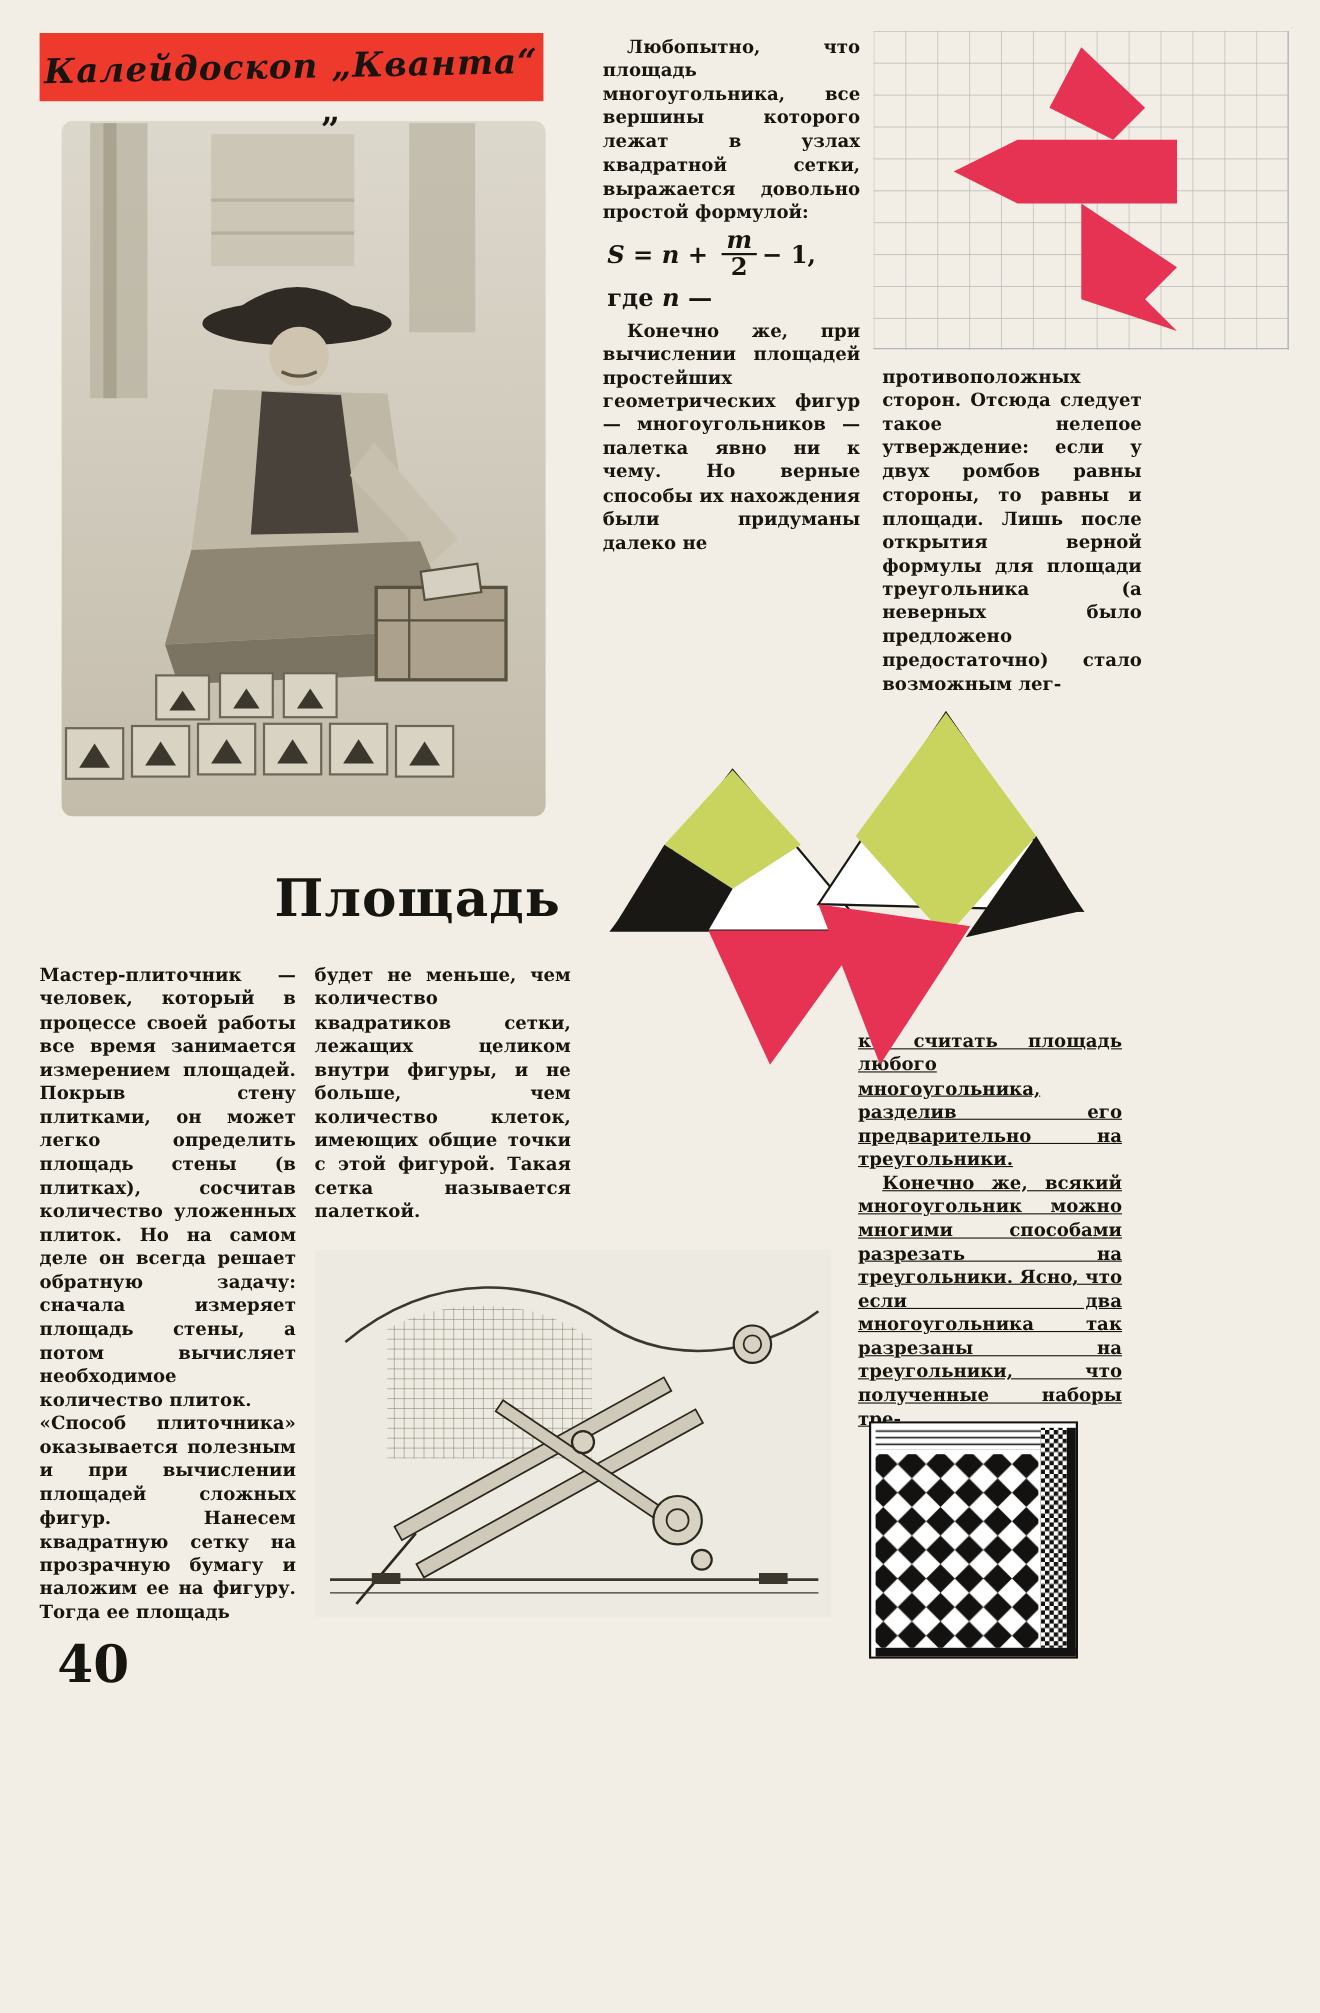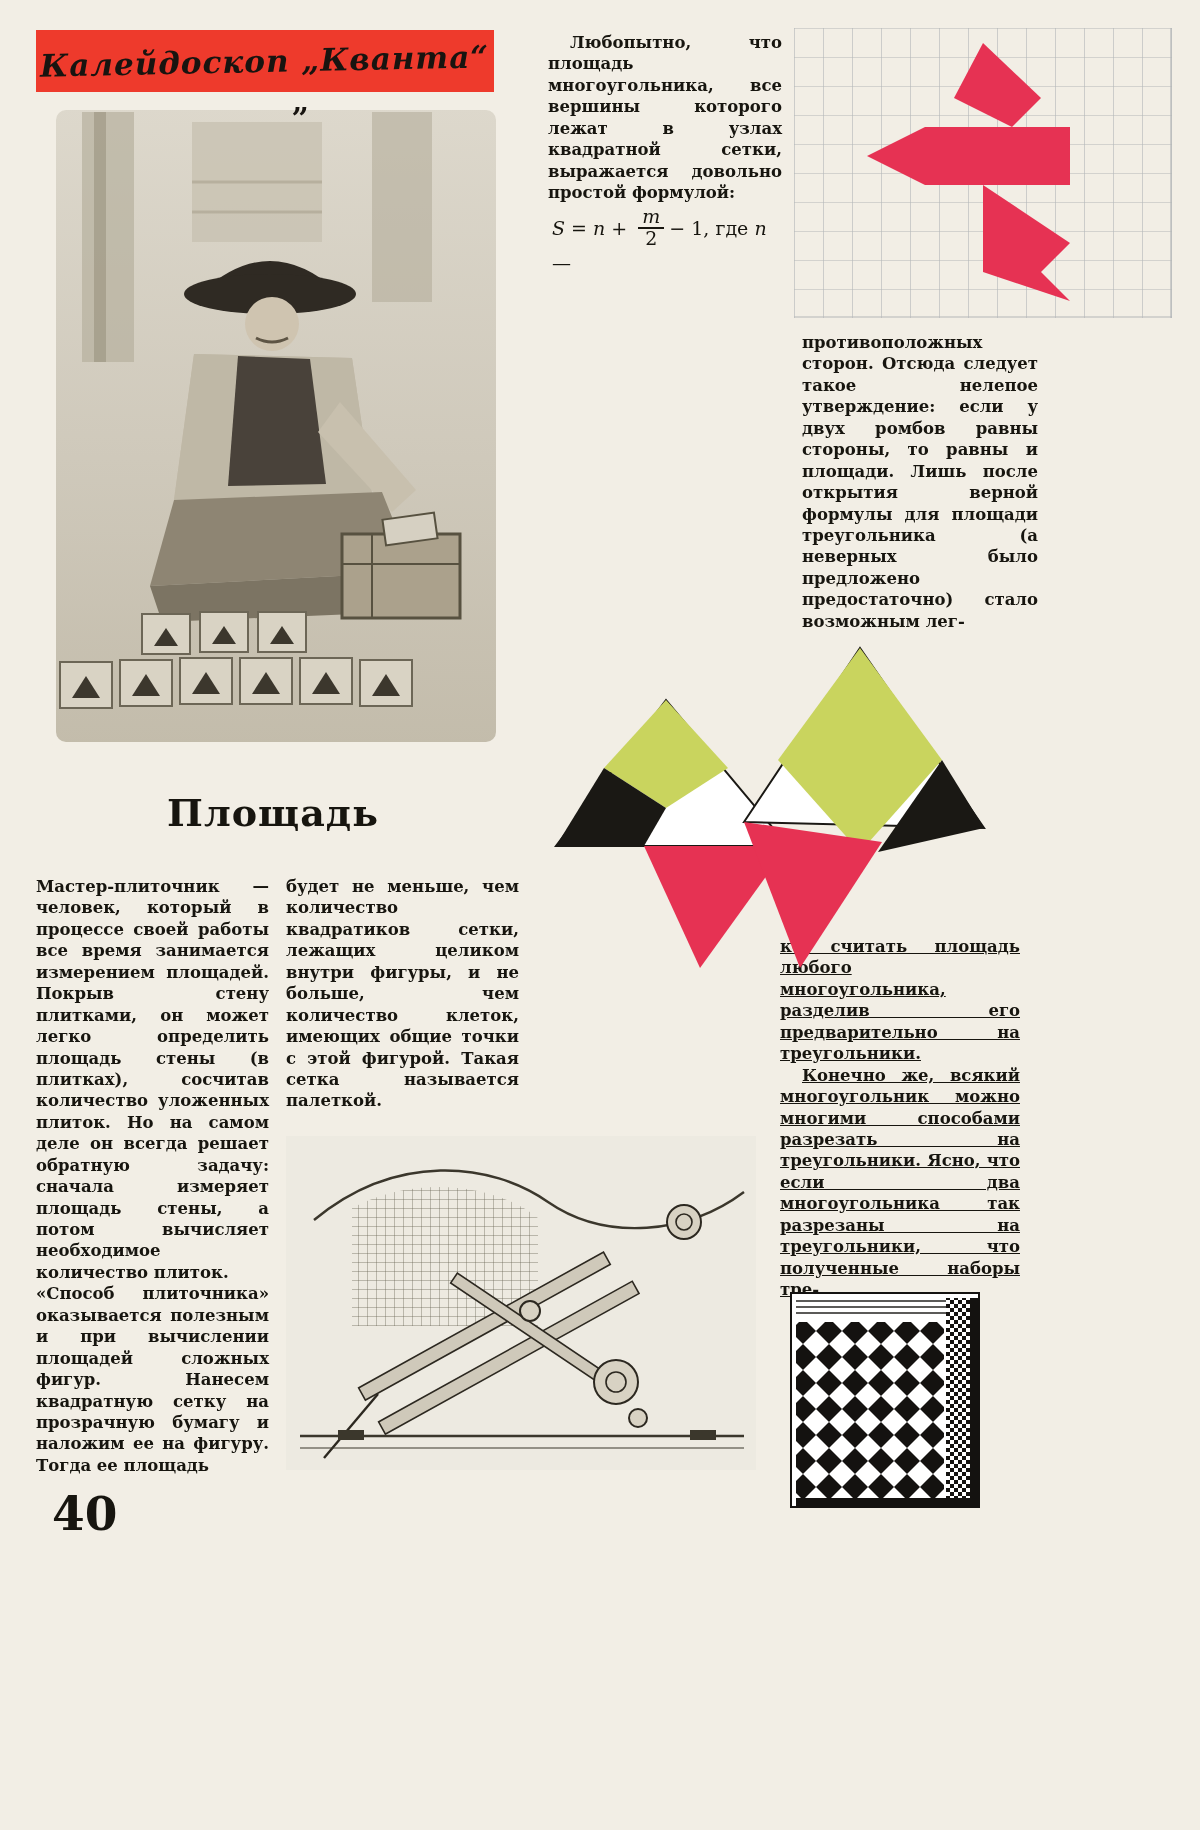--- a/index.html
+++ b/index.html
@@ -44,36 +44,36 @@
   .col p.indent{text-indent:22px;}
   .col-pick{left:548px;top:32px;width:234px;}
   .col-right-top{left:802px;top:332px;width:236px;}
   .col-tiler{left:36px;top:876px;width:233px;}
   .col-palette{left:286px;top:876px;width:233px;}
   .col-babylon{left:528px;top:984px;width:233px;}
   .col-triangles{left:780px;top:936px;width:240px;text-decoration:underline;}
   
   .formula{
     margin:5px 0 4px;padding-left:4px;
-    font-size:19px;font-weight:400;
+    font-size:22px;font-weight:700;
     text-align:left;
   }
   .f-it{font-style:italic;}
   .frac{
     display:inline-block;vertical-align:middle;
     text-align:center;margin:0 5px;line-height:1;
     position:relative;top:-2px;
   }
   .frac .num{display:block;border-bottom:2px solid #17150f;padding:0 4px 1px;line-height:1.02;}
   .frac .den{display:block;line-height:1.05;}
   
   .heading{
     position:absolute;left:36px;top:790px;width:474px;
-    text-align:center;
-    font-size:38px;font-weight:bold;letter-spacing:1px;
+    text-align:right;
+    font-size:47px;font-weight:bold;letter-spacing:1px;
     z-index:1;
   }
   
   .fig{position:absolute;z-index:2;}
   .fig-grid{left:794px;top:28px;width:378px;height:290px;}
   .fig-triangles{left:548px;top:638px;width:440px;height:332px;}
   .fig-planimeter{left:286px;top:1136px;width:470px;height:334px;}
   .fig-floor{left:790px;top:1292px;width:190px;height:216px;}
   
   .page-number{
@@ -153,20 +153,21 @@
 
   <div class="col col-pick">
     <p class="indent">Любопытно, что площадь многоугольника, все вершины которого лежат в узлах квадратной сетки, выражается довольно простой формулой:</p>
     <div class="formula">
       <span class="f-it">S = n +</span>
       <span class="frac">
         <span class="num f-it">m</span>
         <span class="den">2</span>
       </span><span>− 1,</span><span> где </span><span class="f-it">n</span><span> —</span>
     </div>
+    <p class="indent">Конечно же, при вычислении площадей простейших геометрических фигур — многоугольников — палетка явно ни к чему. Но верные способы их нахождения были придуманы далеко не</p>
   </div>
 
   <div class="fig fig-grid">
     <svg width="378" height="290" viewBox="0 0 378 290">
       <defs>
         <pattern id="grid" width="29" height="29" patternUnits="userSpaceOnUse">
           <path d="M29,0 H0 V29" fill="none" stroke="#b3b6b8" stroke-width="1.2"></path>
         </pattern>
       </defs>
       <rect width="378" height="290" fill="url(#grid)"></rect>

